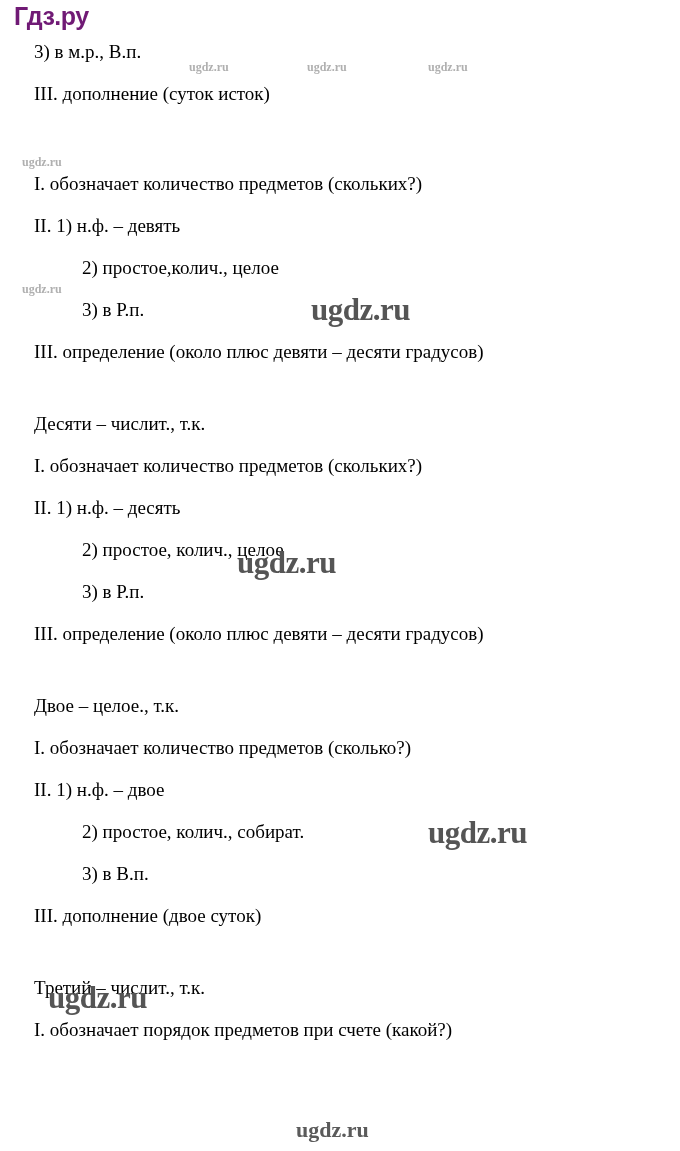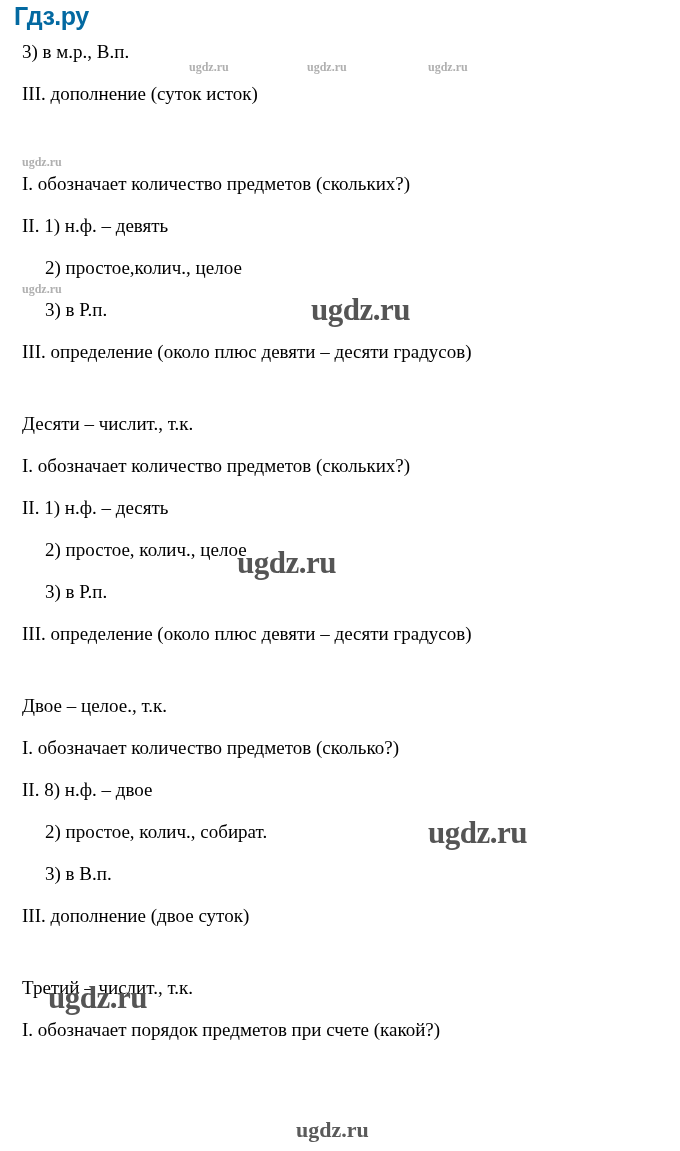--- a/index.html
+++ b/index.html
@@ -20,38 +20,39 @@
     width: 680px;
     height: 1151px;
   }
   .site-logo {
     position: absolute;
     left: 14px;
     top: 2px;
     font-family: "Liberation Sans", sans-serif;
     font-size: 25px;
     font-weight: bold;
-    color: #0369a1;
+    color: #701a75;
     letter-spacing: -0.5px;
   }
   .content {
     position: absolute;
     left: 0;
     top: 40px;
     width: 647px;
+    padding-left: 12px;
   }
   .line {
     font-family: "Liberation Serif", serif;
     font-size: 19px;
     line-height: 24px;
     color: #000000;
     white-space: pre;
   }
   .indent-0 { margin-left: 22px; }
-  .indent-1 { margin-left: 45px; }
+  .indent-1 { margin-left: 70px; }
   .gap-small { height: 18px; }
   .gap-med { height: 30px; }
 
   
   .wm {
     position: absolute;
     font-family: Liberation Serif, serif;
     font-weight: bold;
     color: #b9b9b9;
     pointer-events: none;
@@ -106,21 +107,21 @@
       <div class="gap-small"></div>
       <div class="line indent-1">3) в Р.п.</div>
       <div class="gap-small"></div>
       <div class="line indent-0">III. определение (около плюс девяти – десяти градусов)</div>
       <div class="gap-small"></div>
       <div class="gap-med"></div>
       <div class="line indent-0">Двое – целое., т.к.</div>
       <div class="gap-small"></div>
       <div class="line indent-0">I. обозначает количество предметов (сколько?)</div>
       <div class="gap-small"></div>
-      <div class="line indent-0">II. 8) н.ф. – двое</div>
+      <div class="line indent-0">II. 1) н.ф. – двое</div>
       <div class="gap-small"></div>
       <div class="line indent-1">2) простое, колич., собират.</div>
       <div class="gap-small"></div>
       <div class="line indent-1">3) в В.п.</div>
       <div class="gap-small"></div>
       <div class="line indent-0">III. дополнение (двое суток)</div>
       <div class="gap-small"></div>
       <div class="gap-med"></div>
       <div class="line indent-0">Третий – числит., т.к.</div>
       <div class="gap-small"></div>

